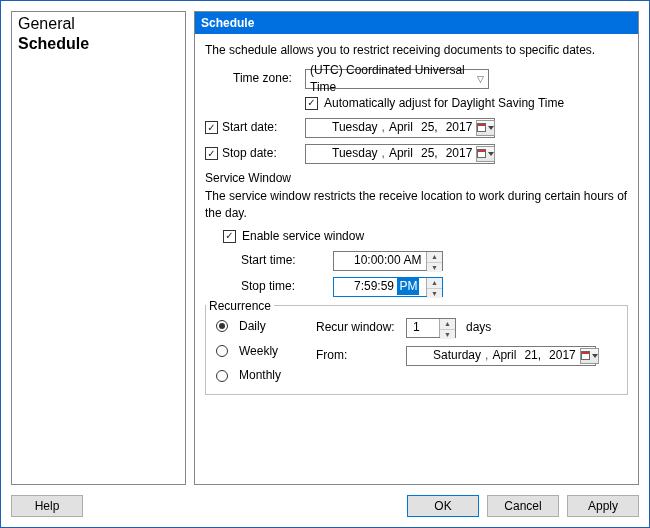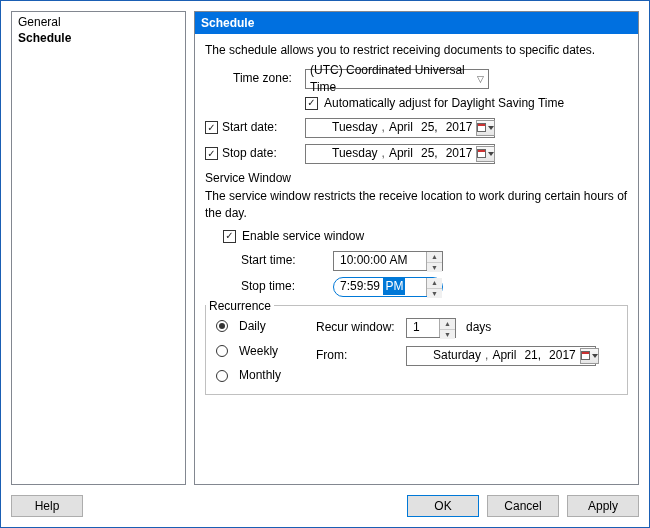--- a/index.html
+++ b/index.html
@@ -50,21 +50,21 @@
     gap: 8px;
   }
   .nav {
     width: 175px;
     border: 1px solid #828790;
     background: #fff;
     padding: 2px 0;
   }
   .nav-item {
     padding: 1px 6px;
-    font-size: 12px;
+    font-size: 16px;
   }
   .nav-item.selected {
     background: #fff;
     font-weight: bold;
   }
   .panel {
     flex: 1;
     border: 1px solid #828790;
     background: #fff;
     display: flex;
@@ -134,23 +134,23 @@
     border: 1px solid #999;
     background: linear-gradient(#f8f8f8,#e6e6e6);
     display: flex; align-items:center; justify-content:center;
     gap: 2px;
   }
   .cal-glyph { width:9px; height:9px; border:1px solid #666; background:#fff; position:relative;}
   .cal-glyph::before { content:""; position:absolute; top:0; left:0; right:0; height:2px; background:#cc3333;}
   .tiny-arrow { width:0;height:0;border-left:3px solid transparent;border-right:3px solid transparent;border-top:4px solid #444;}
   .timebox {
     width: 110px;
-    padding: 0 0 0 6px;
-  }
-  .timebox.focused { border-color: #0078d7; border-radius: 10px; }
+    padding: 0 0 0 20px;
+  }
+  .timebox.focused { border-color: #0078d7; }
   .timebox .ampm.sel { background:#0078d7; color:#fff; padding:0 2px;}
   .spinner {
     margin-left: auto;
     width: 16px;
     height: 18px;
     border-left: 1px solid #aaa;
     display: flex;
     flex-direction: column;
   }
   .spinner div {

